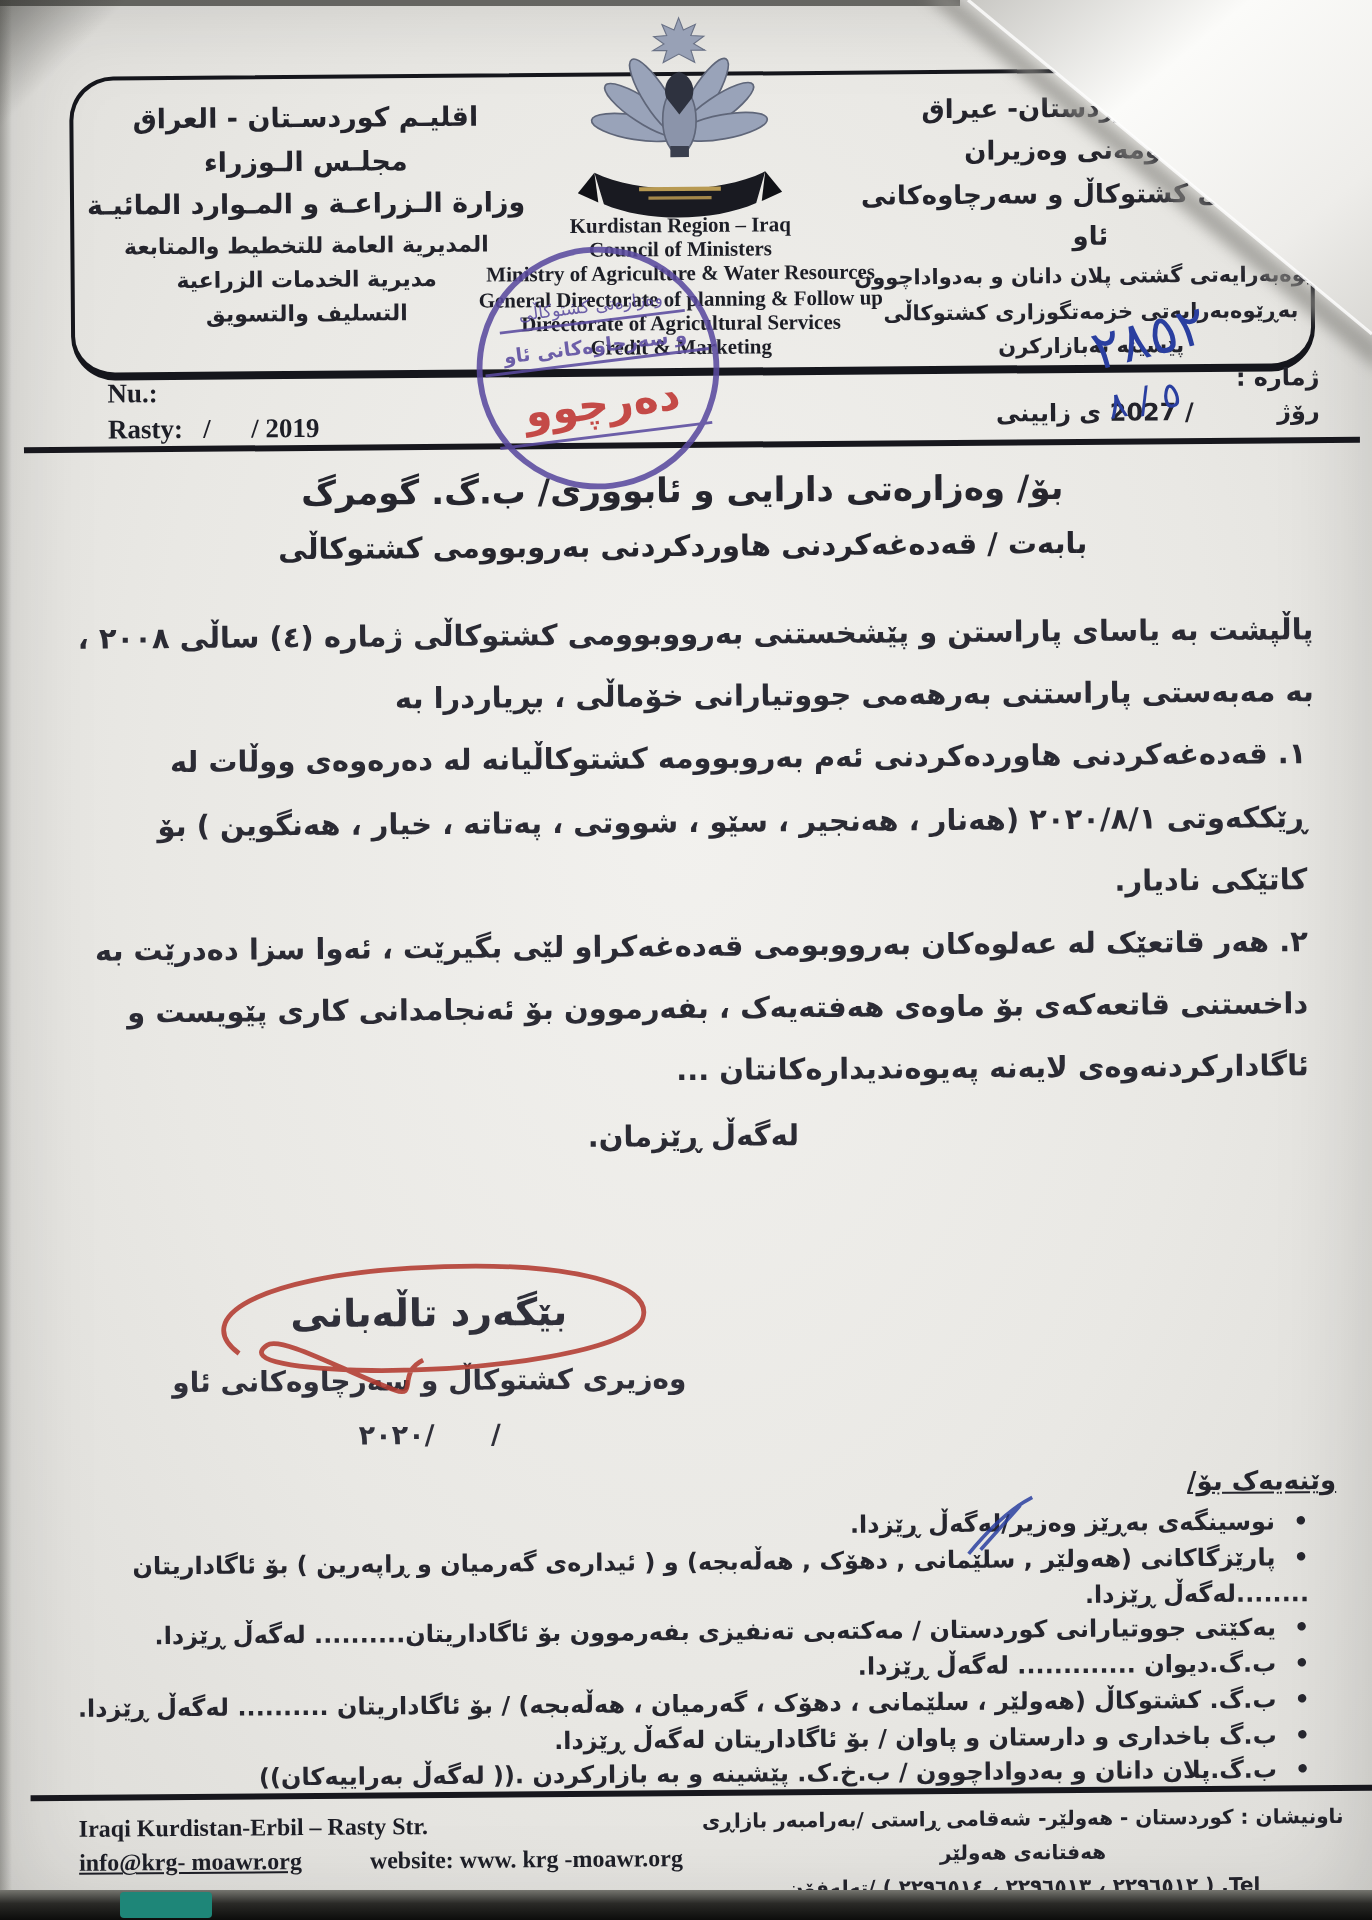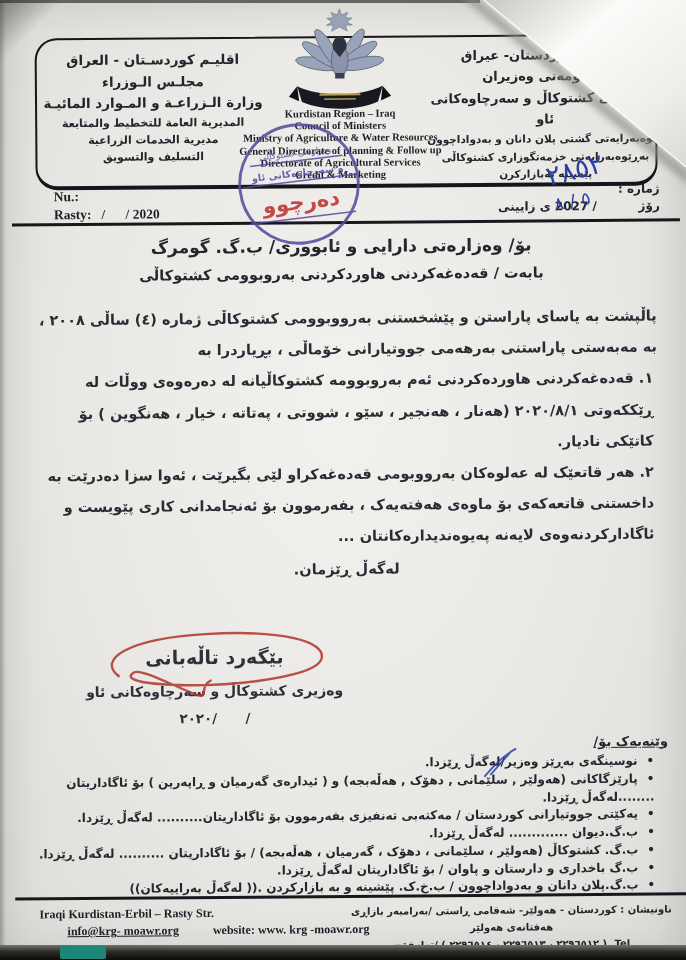--- a/index.html
+++ b/index.html
@@ -50,21 +50,21 @@
   
   .cc{position:absolute;left:30px;right:20px;top:736px;direction:rtl;text-align:right;color:#26262e;}
   .cc-header{font-size:13px;font-weight:bold;text-decoration:underline;margin-bottom:4px;}
   .cc-item{font-size:12px;font-weight:bold;line-height:1.48;padding-right:14px;}
   .cc-item::before{content:"•";margin-left:9px;}
   .pen-mark{position:absolute;left:478px;top:748px;z-index:4;}
 
   
   .rule-foot{position:absolute;left:12px;top:895px;width:672px;height:3px;background:#17171d;}
   .foot-left{position:absolute;left:36px;top:904px;font-family:"Liberation Serif",serif;font-weight:bold;font-size:12px;line-height:1.45;color:#1d1e26;}
-  .foot-left .u{text-decoration:underline;margin-left:28px;}
+  .foot-left .u{text-decoration:underline;}
   .foot-left .gap{display:inline-block;width:34px;}
   .foot-right{position:absolute;right:8px;top:903px;direction:rtl;text-align:center;font-weight:bold;font-size:10px;line-height:1.7;color:#23232b;width:340px;}
 
   
   .stamp{position:absolute;left:233px;top:118px;transform:rotate(-7deg);z-index:6;}
   .stamp text{font-family:"DejaVu Sans",sans-serif;}
 
   
   .curl{position:absolute;right:0;top:0;z-index:8;}
 
@@ -122,21 +122,21 @@
       <div>Kurdistan Region – Iraq</div>
       <div>Council of Ministers</div>
       <div>Ministry of Agriculture &amp; Water Resources</div>
       <div>General Directorate of  planning &amp; Follow up</div>
       <div>Directorate of Agricultural Services</div>
       <div>Credit &amp; Marketing</div>
     </div>
 
     <div class="ref-left">
       <div><span>Nu.:</span></div>
-      <div><span>Rasty:</span><span class="pre">   /      / 2020</span></div>
+      <div><span>Rasty:</span><span class="pre">   /      / 2019</span></div>
     </div>
     <div class="ref-right">
       <div>ژماره :</div>
       <div><span>رۆژ</span><span class="pre">&nbsp;&nbsp;&nbsp;&nbsp;&nbsp;&nbsp;&nbsp;&nbsp;&nbsp;&nbsp;</span><span>/  2027 ی زایینی</span></div>
     </div>
     <div class="hand hand-num">٢٨٥٢</div>
     <div class="hand hand-date">٥ / ٨</div>
     <div class="rule-mid"></div>
 
     <div class="to-line">بۆ/ وەزارەتی دارایی و ئابووری/ ب.گ. گومرگ</div>

